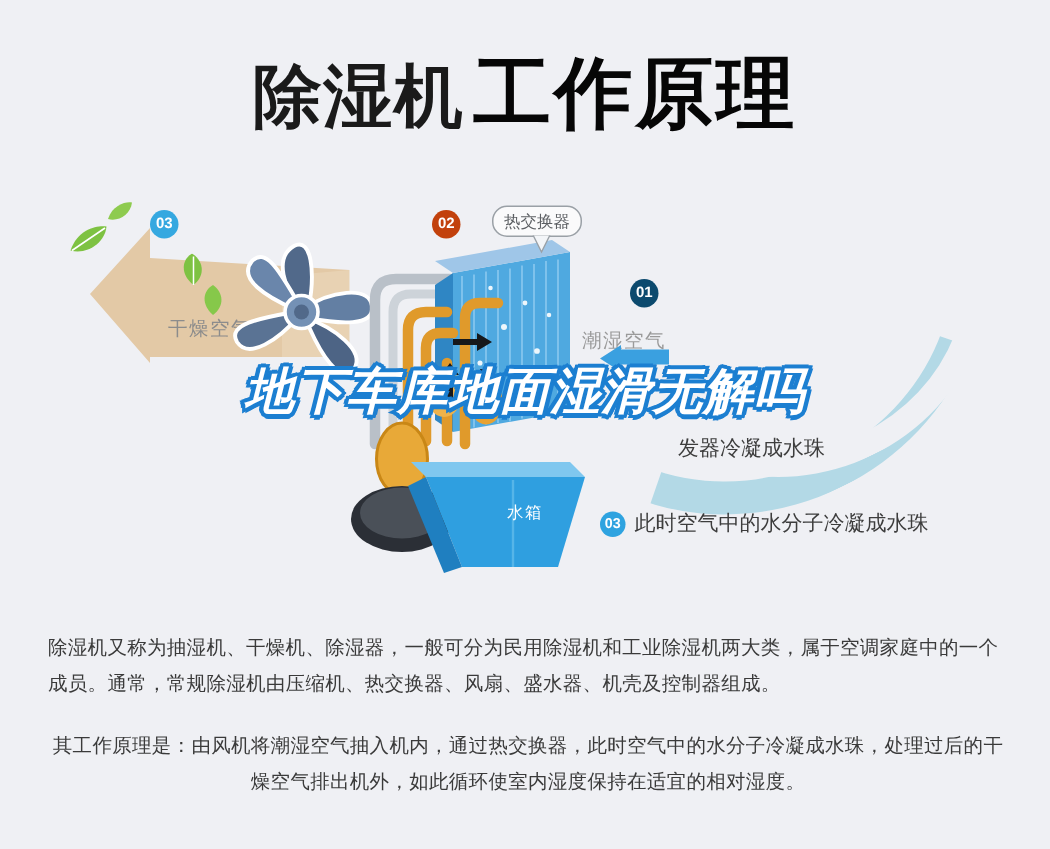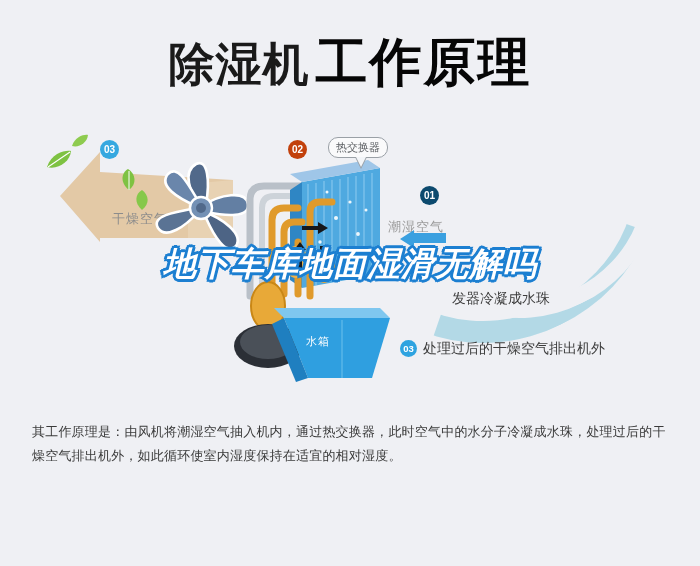--- a/index.html
+++ b/index.html
@@ -143,27 +143,28 @@
     letter-spacing: 1px;
     text-align: right;
   }
 
   
   .tank-label {
     position: absolute;
     font-size: 11px;
     color: #ffffff;
     letter-spacing: 1px;
+    margin-left: 32px;
   }
 
   
   .legend-line {
     position: absolute;
     display: flex;
-    align-items: flex-start;
+    align-items: flex-end;
     gap: 6px;
     font-size: 14px;
     color: #3d3d3d;
     white-space: nowrap;
   }
   .legend-line .lb {
     display: inline-block;
     width: 17px; height: 17px;
     border-radius: 50%;
     background: #2ea3e0;
@@ -177,21 +178,21 @@
   
   .overlay {
     position: absolute;
     left: 0; top: 244px;
     width: 700px;
     text-align: center;
     pointer-events: none;
   }
   .overlay .ol {
     display: block;
-    font-family: Liberation Serif, serif;
+    font-family: Liberation Mono, monospace;
     font-size: 33px;
     font-weight: 700;
     font-style: italic;
     color: #ffffff;
     line-height: 40px;
     letter-spacing: 1px;
     -webkit-text-stroke: 4px #1c7fd1;
     paint-order: stroke fill;
     text-shadow:
        2px 2px 0 #1c7fd1, -2px 2px 0 #1c7fd1,
@@ -331,26 +332,27 @@
       <path d="M62 24 L168 24 L158 14 L52 14 Z" fill="#7fc7ef"></path>
       <path d="M120 26 L120 84" stroke="#56b5e8" stroke-width="1.6"></path>
     </svg>
     <div class="tank-label" style="left:306px; top:216px;">水箱</div>
 
     <div class="legend-line" style="left:452px; top:172px;">
       <span>发器冷凝成水珠</span>
     </div>
     <div class="legend-line" style="left:400px; top:222px;">
       <span class="lb">03</span>
-      <span>处理过后的干燥空气排出机外</span>
+      <span>此时空气中的水分子冷凝成水珠</span>
     </div>
 
   </div>
 
   <div class="overlay">
     <span class="ol">地下车库地面湿滑无解吗</span>
   </div>
 
   <div class="body-text">
+    <p>除湿机又称为抽湿机、干燥机、除湿器，一般可分为民用除湿机和工业除湿机两大类，属于空调家庭中的一个成员。通常，常规除湿机由压缩机、热交换器、风扇、盛水器、机壳及控制器组成。</p>
     <p>其工作原理是：由风机将潮湿空气抽入机内，通过热交换器，此时空气中的水分子冷凝成水珠，处理过后的干燥空气排出机外，如此循环使室内湿度保持在适宜的相对湿度。</p>
   </div>
 
 </div>
 
 </body></html>

